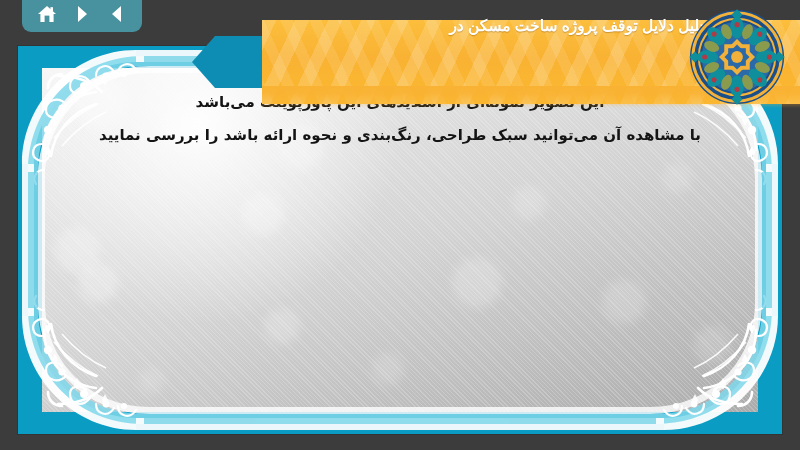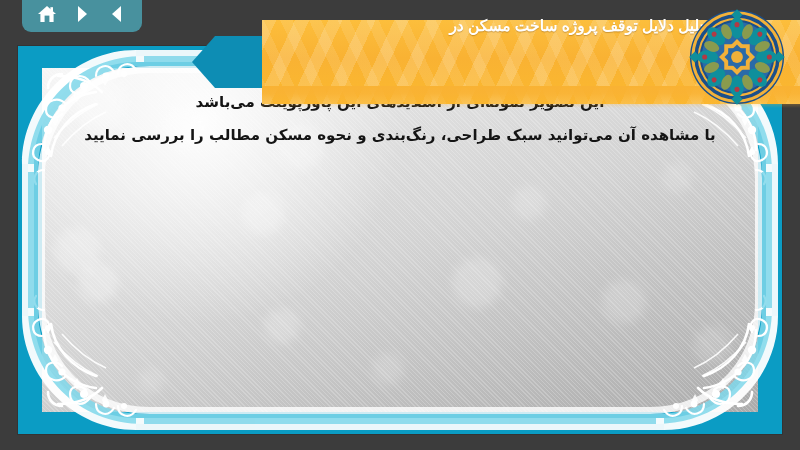--- a/index.html
+++ b/index.html
@@ -256,21 +256,21 @@
     <g fill="#0f8f9c">
       <rect x="46" y="3" width="8" height="8" transform="rotate(45 50 7)"></rect>
       <rect x="46" y="89" width="8" height="8" transform="rotate(45 50 93)"></rect>
       <rect x="3" y="46" width="8" height="8" transform="rotate(45 7 50)"></rect>
       <rect x="89" y="46" width="8" height="8" transform="rotate(45 93 50)"></rect>
     </g>
   </svg>
 
   <div class="body-text">
     <span class="body-line">این تصویر نمونه‌ای از اسلایدهای این پاورپوینت می‌باشد</span>
-    <span class="body-line">با مشاهده آن می‌توانید سبک طراحی، رنگ‌بندی و نحوه مسکن مطالب را بررسی نمایید</span>
+    <span class="body-line">با مشاهده آن می‌توانید سبک طراحی، رنگ‌بندی و نحوه ارائه باشد را بررسی نمایید</span>
   </div>
 
   <div class="nav-pill">
     <div class="nav-btn" title="prev">
       <svg width="20" height="20" viewBox="0 0 20 20">
         <path d="M14 2 L5 10 L14 18 Z" fill="#ffffff"></path>
       </svg>
     </div>
     <div class="nav-btn" title="next">
       <svg width="20" height="20" viewBox="0 0 20 20">

